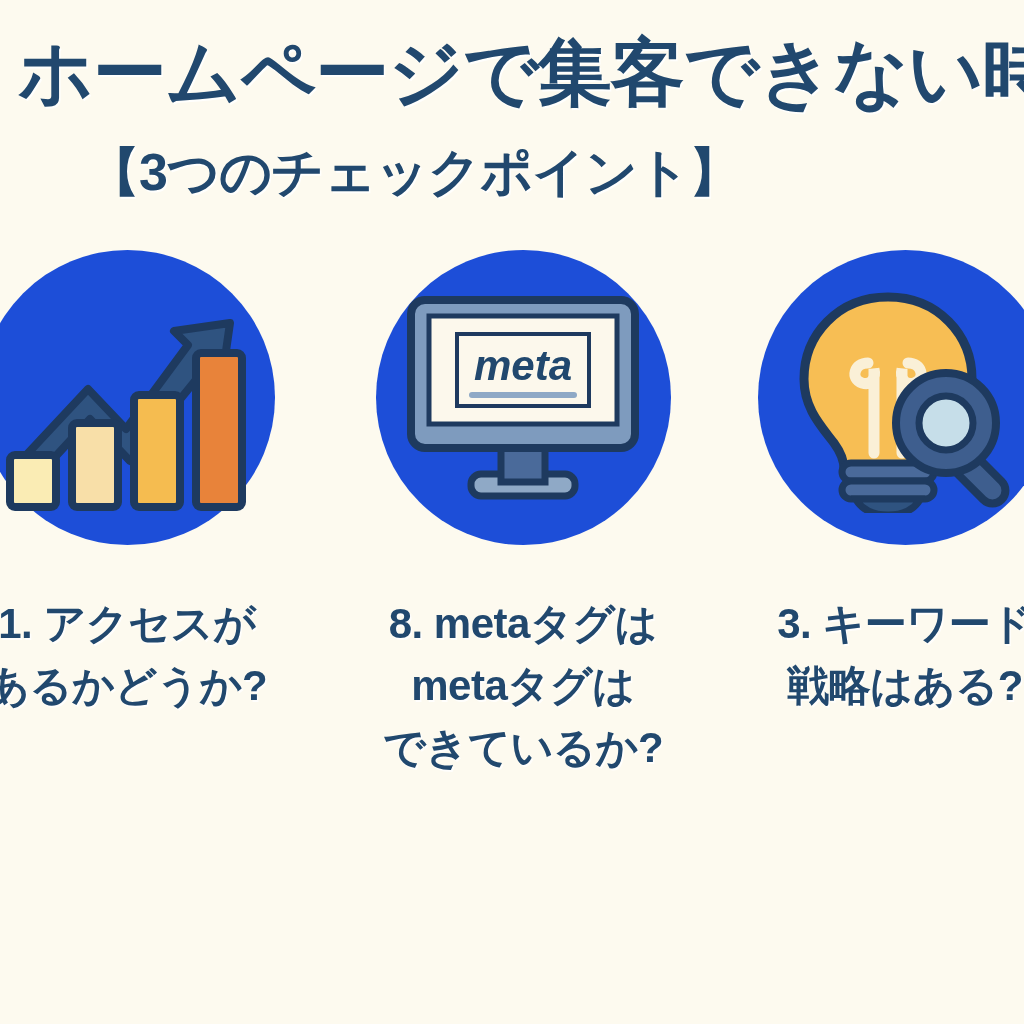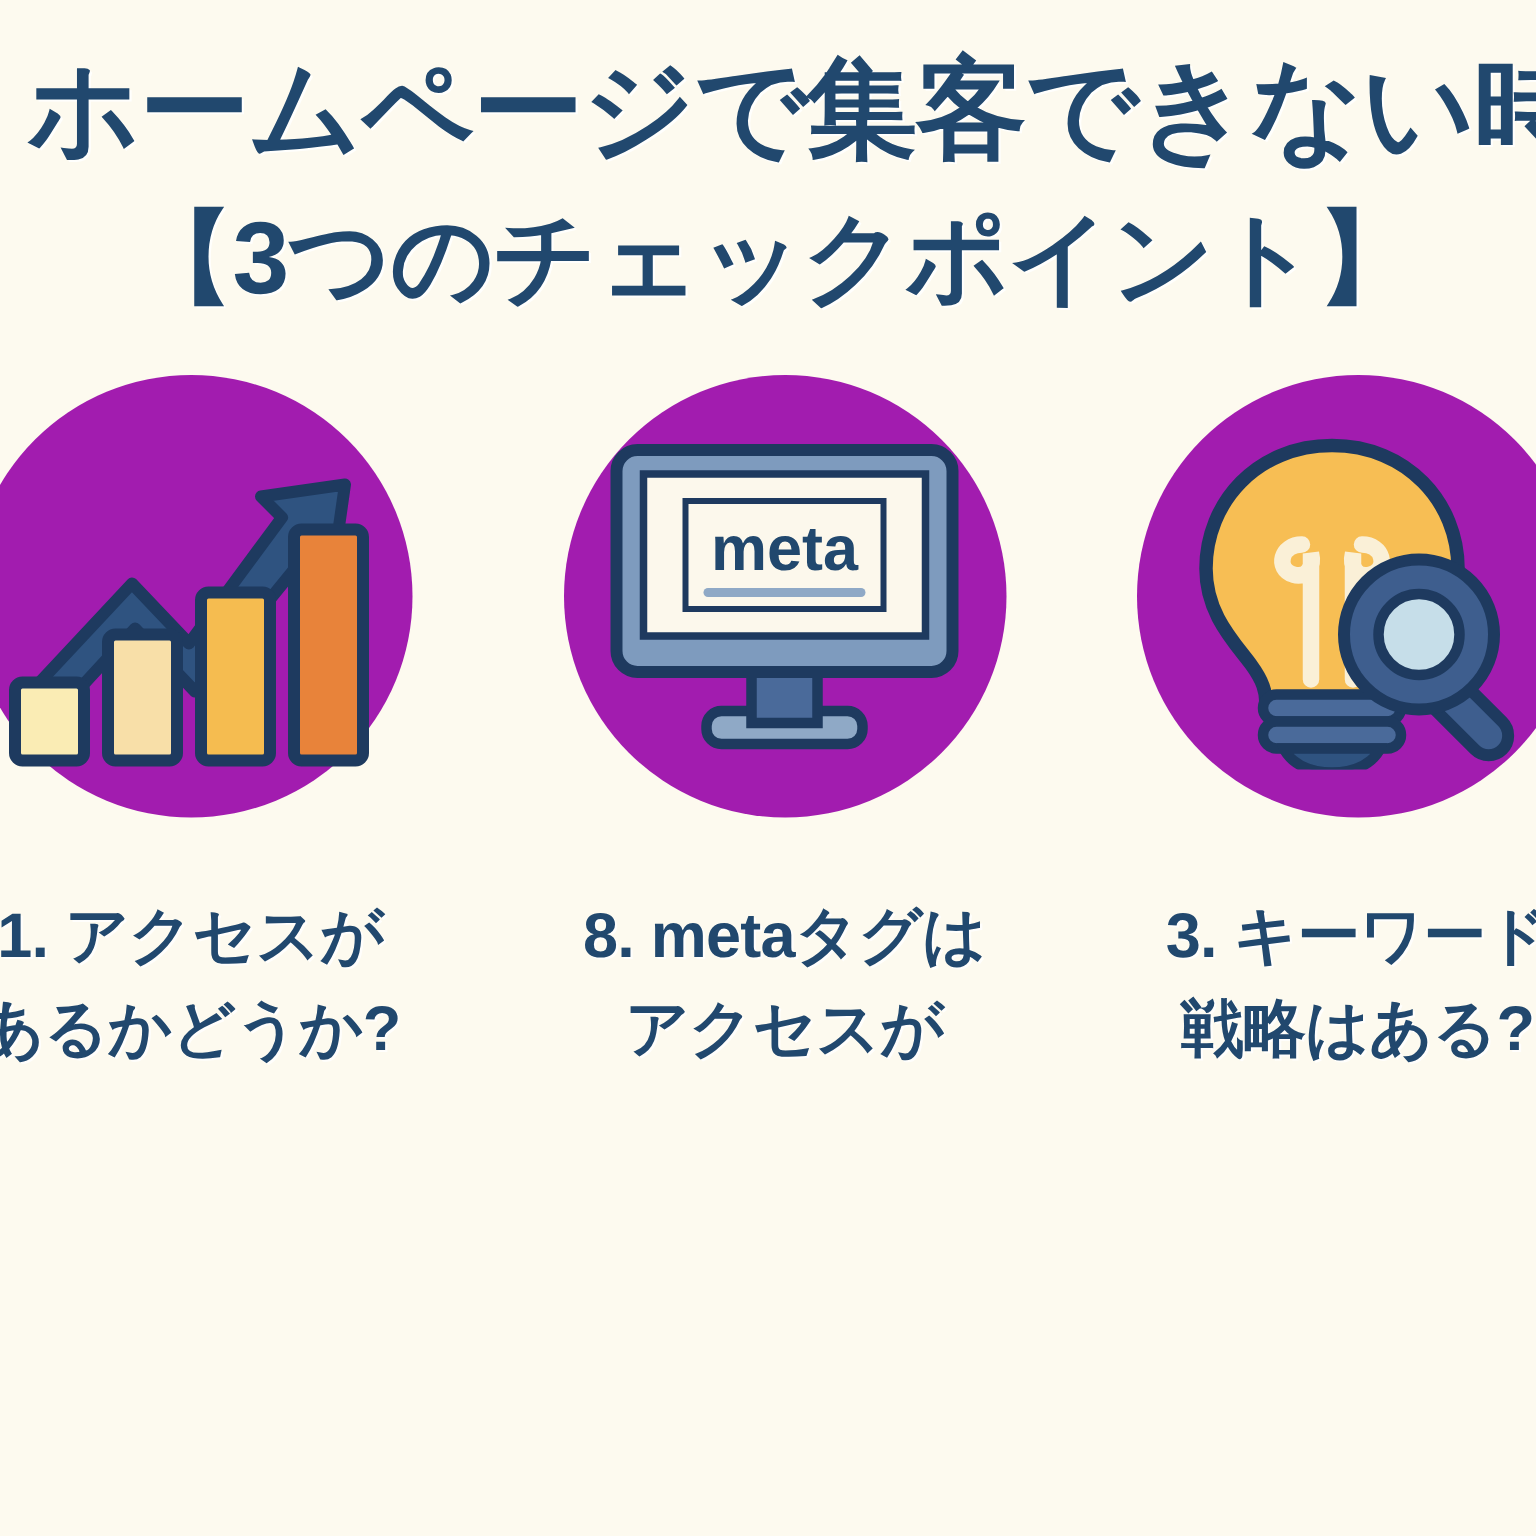--- a/index.html
+++ b/index.html
@@ -39,41 +39,42 @@
     position: absolute;
     left: 18px;
     top: 8px;
     font-size: 74px;
     line-height: 86px;
   }
   #title-line-2 {
     position: absolute;
     left: 88px;
     top: 108px;
-    font-size: 68px;
+    font-size: 52px;
     line-height: 84px;
   }
 
   
   .column {
     position: absolute;
     top: 250px;
   }
   #column-1 { left: -138px; width: 530px; }
   #column-2 { left: 258px; width: 530px; }
   #column-3 { left: 640px; width: 530px; }
 
   .icon-circle {
     position: relative;
     width: 295px;
     height: 295px;
     border-radius: 50%;
-    background: #a21caf;
+    background: #1d4ed8;
     margin: 0 auto;
     overflow: visible;
+    font-style: italic;
   }
   .icon-circle svg {
     position: absolute;
     left: 50%;
     top: 50%;
     transform: translate(-50%, -50%);
   }
 
   .caption {
     margin-top: 48px;
@@ -138,21 +139,22 @@
         <rect x="54" y="46" width="132" height="72" fill="#FCF8EC" stroke="#1E3A5F" stroke-width="4"></rect>
 
         <rect x="66" y="104" width="108" height="6" rx="3" fill="#8FA9C6"></rect>
 
         <text x="120" y="92" text-anchor="middle" font-family="'Liberation Sans', sans-serif" font-size="42" font-weight="700" fill="#21486E">meta</text>
       </svg>
     </div>
 
     <div class="caption">
       <span class="caption-line">8. metaタグは</span>
-      <span class="caption-line">アクセスが</span>
+      <span class="caption-line">metaタグは</span>
+      <span class="caption-line">できているか?</span>
     </div>
   </div>
 
   <div class="column" id="column-3">
 
     <div class="icon-circle">
       <svg width="250" height="230" viewBox="0 0 250 230">
 
         <path d="M108 14 C58 14 24 52 24 96 C24 126 42 144 54 160 C62 171 64 178 64 186 L152 186 C152 178 154 171 162 160 C174 144 192 126 192 96 C192 52 158 14 108 14 Z" fill="#F7BE54" stroke="#1E3A5F" stroke-width="9"></path>
 

